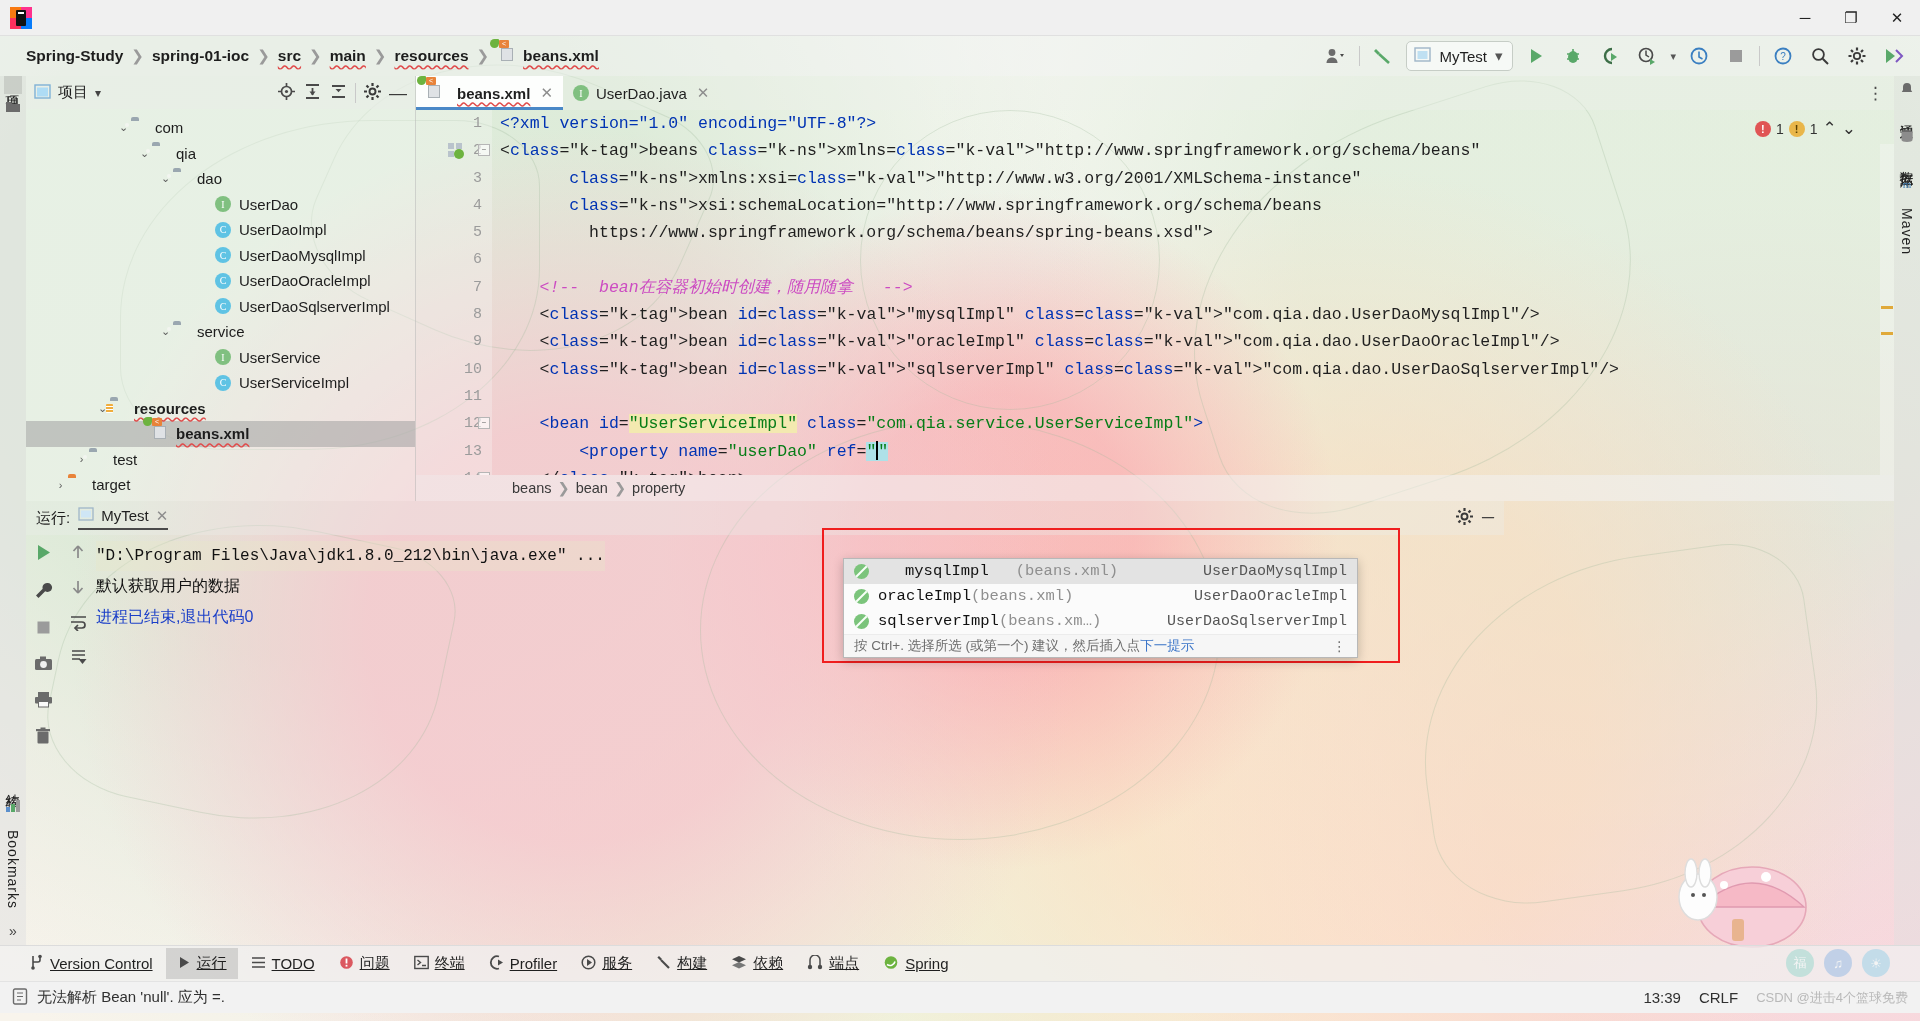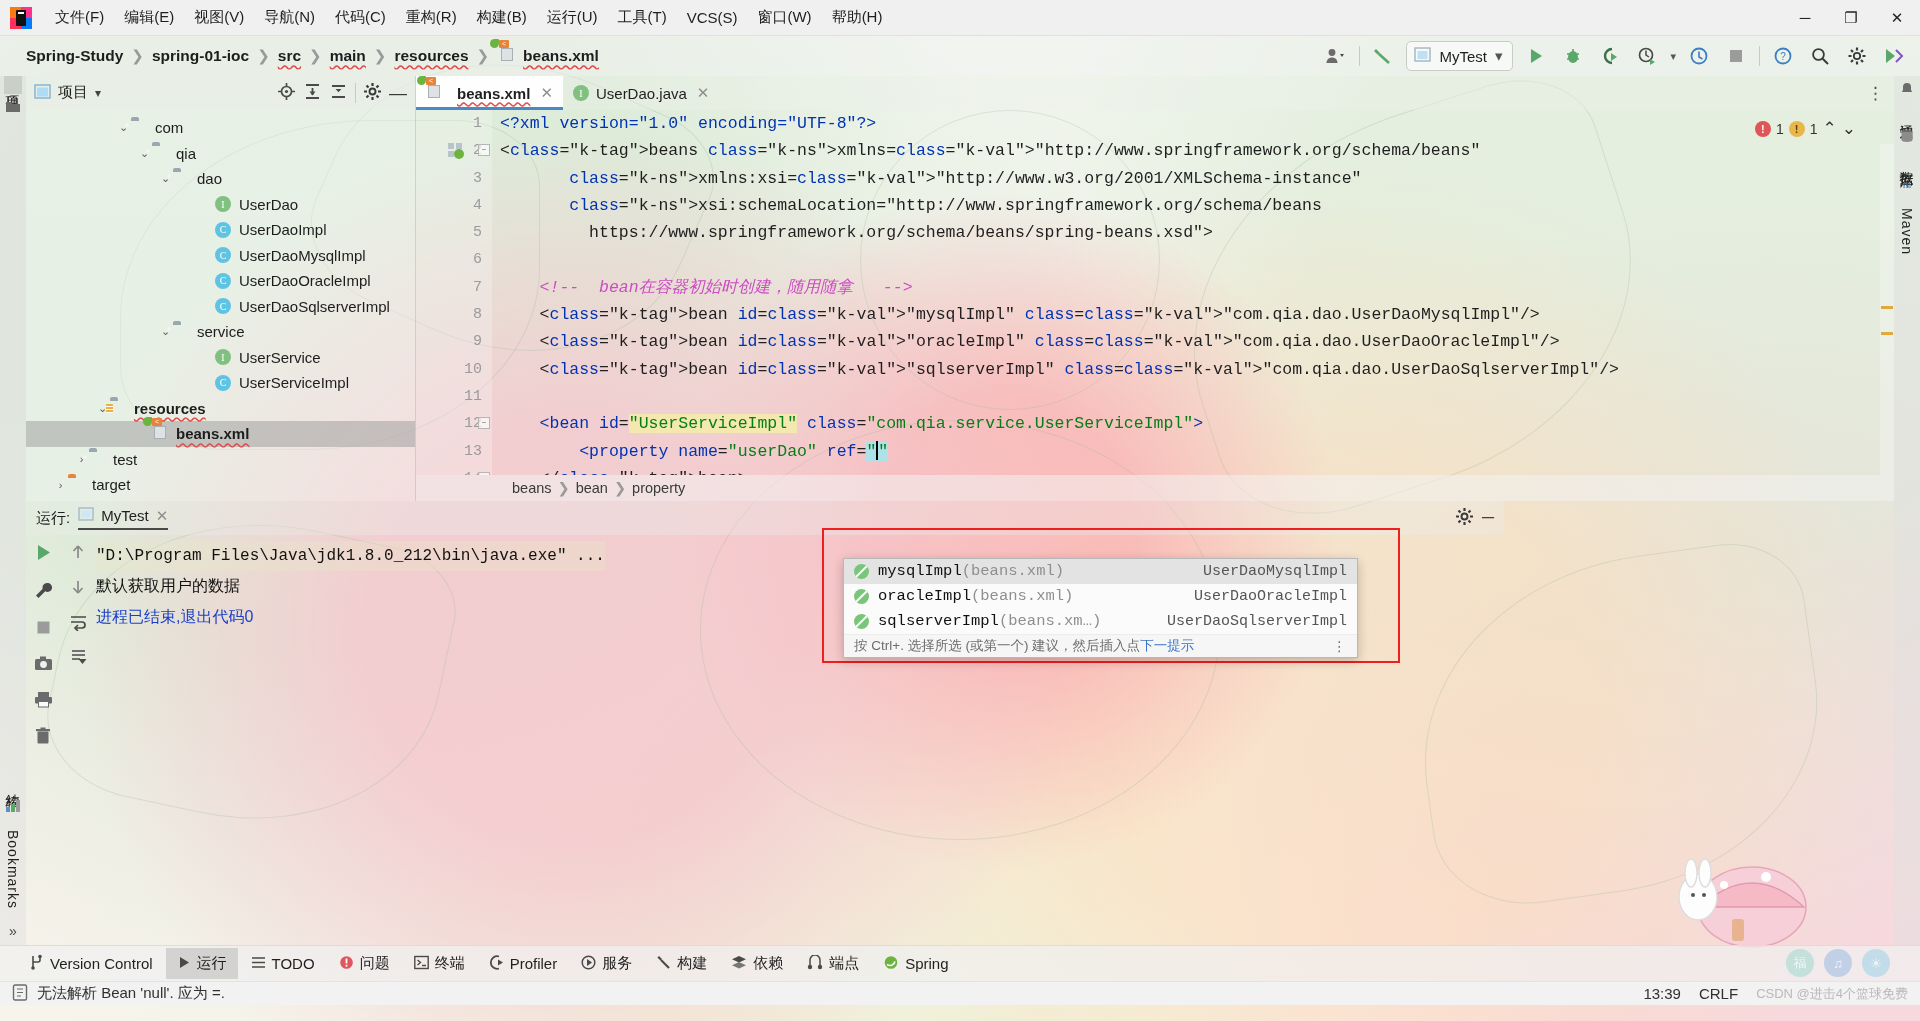--- a/index.html
+++ b/index.html
@@ -196,21 +196,21 @@
     border:2.5px solid #f01e1e; z-index:30; pointer-events:none;
   }
   #ac-popup {
     left:843px; top:558px; width:515px; height:100px; z-index:31;
     background:#fbfbfb; border:1px solid #b8b8b8; box-shadow:0 3px 10px rgba(0,0,0,0.22);
     display:flex; flex-direction:column; font-family:"Liberation Mono", monospace;
   }
   .ac-item {
     height:26px; display:flex; align-items:center; padding:0 10px; font-size:15.5px;
   }
-  .ac-item.sel { background:#e3e3e3; }
+  .ac-item.sel { background:#e3e3e3;gap:27px; }
   .ac-bean-ico { width:15px; height:15px; border-radius:50%; background:#7bc47b; margin-right:9px;
     flex:none; position:relative; overflow:hidden; }
   .ac-bean-ico::after { content:''; position:absolute; left:-2px; top:6px; width:20px; height:2px;
     background:#f8fff8; transform:rotate(-45deg); }
   .ac-name { color:#111; }
   .ac-src { color:#8f8f8f; margin-left:0; }
   .ac-type { margin-left:auto; color:#555; font-size:15px; }
   #ac-hint {
     height:24px; display:flex; align-items:center; padding:0 10px;
     font-family:"Liberation Sans", sans-serif; font-size:13.5px; color:#6d6d6d;
@@ -238,27 +238,28 @@
   }
   #console .c1 { color:#111; background:rgba(232,232,200,0.35); display:inline-block; }
   #console .c-cn { color:#111; font-family:"Liberation Sans", sans-serif; font-size:16px; }
   #console .c-exit { color:#1b3fc8; font-family:"Liberation Sans", sans-serif; font-size:16px; }
 
   
   #bottombar {
     left:0; top:945px; width:1920px; height:36px;
     background:rgba(240,240,240,0.72); display:flex; align-items:center; gap:2px; padding-left:18px;
     border-top:1px solid #dcdcdc;
+    text-decoration:underline;
   }
   .btw { display:flex; align-items:center; gap:6px; padding:6px 11px; font-size:15px; color:#1f1f1f; }
   .btw.active { background:rgba(0,0,0,0.12); }
 
   
   #statusbar {
-    left:0; top:981px; width:1920px; height:24px;
+    left:0; top:981px; width:1920px; height:32px;
     background:#f2f2f2; display:flex; align-items:center; padding:0 12px;
     font-size:15px; color:#303030; border-top:1px solid #e3e3e3;
   }
   #statusbar .sright { margin-left:auto; display:flex; align-items:center; gap:18px; }
   .watermark { color:#b9b9b9; font-size:13px; }
 
   
   #sticker { position:absolute; right:90px; bottom:70px; width:170px; height:140px; z-index:2; }
   .dockdots { position:absolute; right:30px; bottom:44px; display:flex; gap:10px; z-index:4; }
   .dockdots div { width:28px; height:28px; border-radius:50%; display:flex; align-items:center;
@@ -278,34 +279,20 @@
 </div>
 
 <div id="titlebar" class="pane">
   <div id="app-logo">
     <div class="q1" style="left:0;top:0;background:#f97a12;"></div>
     <div class="q1" style="right:0;top:0;background:#ff318c;"></div>
     <div class="q1" style="left:0;bottom:0;background:#fe315d;"></div>
     <div class="q1" style="right:0;bottom:0;background:#087cfa;"></div>
     <div style="position:absolute;left:6px;top:3px;width:10px;height:16px;background:#111;border-radius:1px;"></div>
     <div style="position:absolute;left:8px;top:5px;width:6px;height:2px;background:#fff;"></div>
-  </div>
-  <div class="menu">
-    <div class="mi">文件(F)</div>
-    <div class="mi">编辑(E)</div>
-    <div class="mi">视图(V)</div>
-    <div class="mi">导航(N)</div>
-    <div class="mi">代码(C)</div>
-    <div class="mi">重构(R)</div>
-    <div class="mi">构建(B)</div>
-    <div class="mi">运行(U)</div>
-    <div class="mi">工具(T)</div>
-    <div class="mi">VCS(S)</div>
-    <div class="mi">窗口(W)</div>
-    <div class="mi">帮助(H)</div>
   </div>
   <div id="win-ctrls">
     <div>─</div>
     <div>❐</div>
     <div>✕</div>
   </div>
 </div>
 
 <div id="navbar" class="pane">
   <div style="display:flex;align-items:center;padding-left:26px;">

